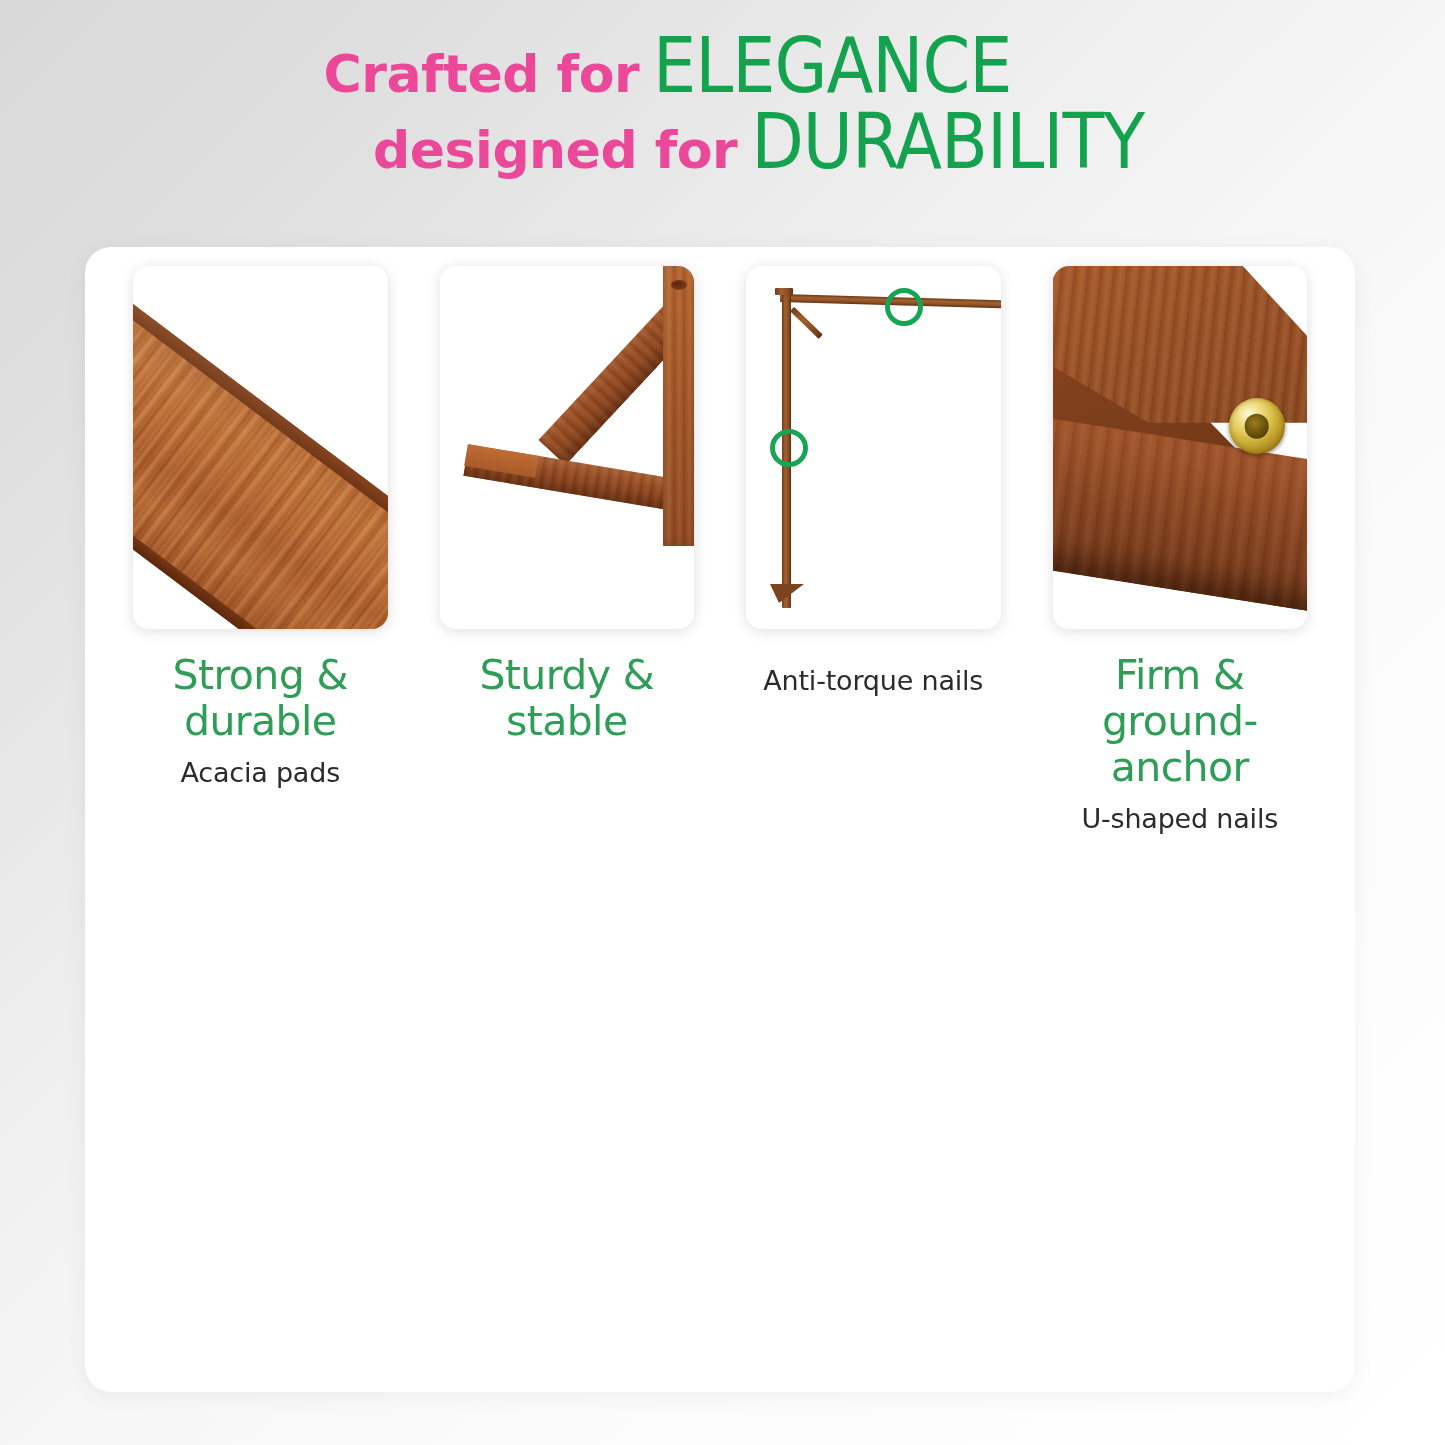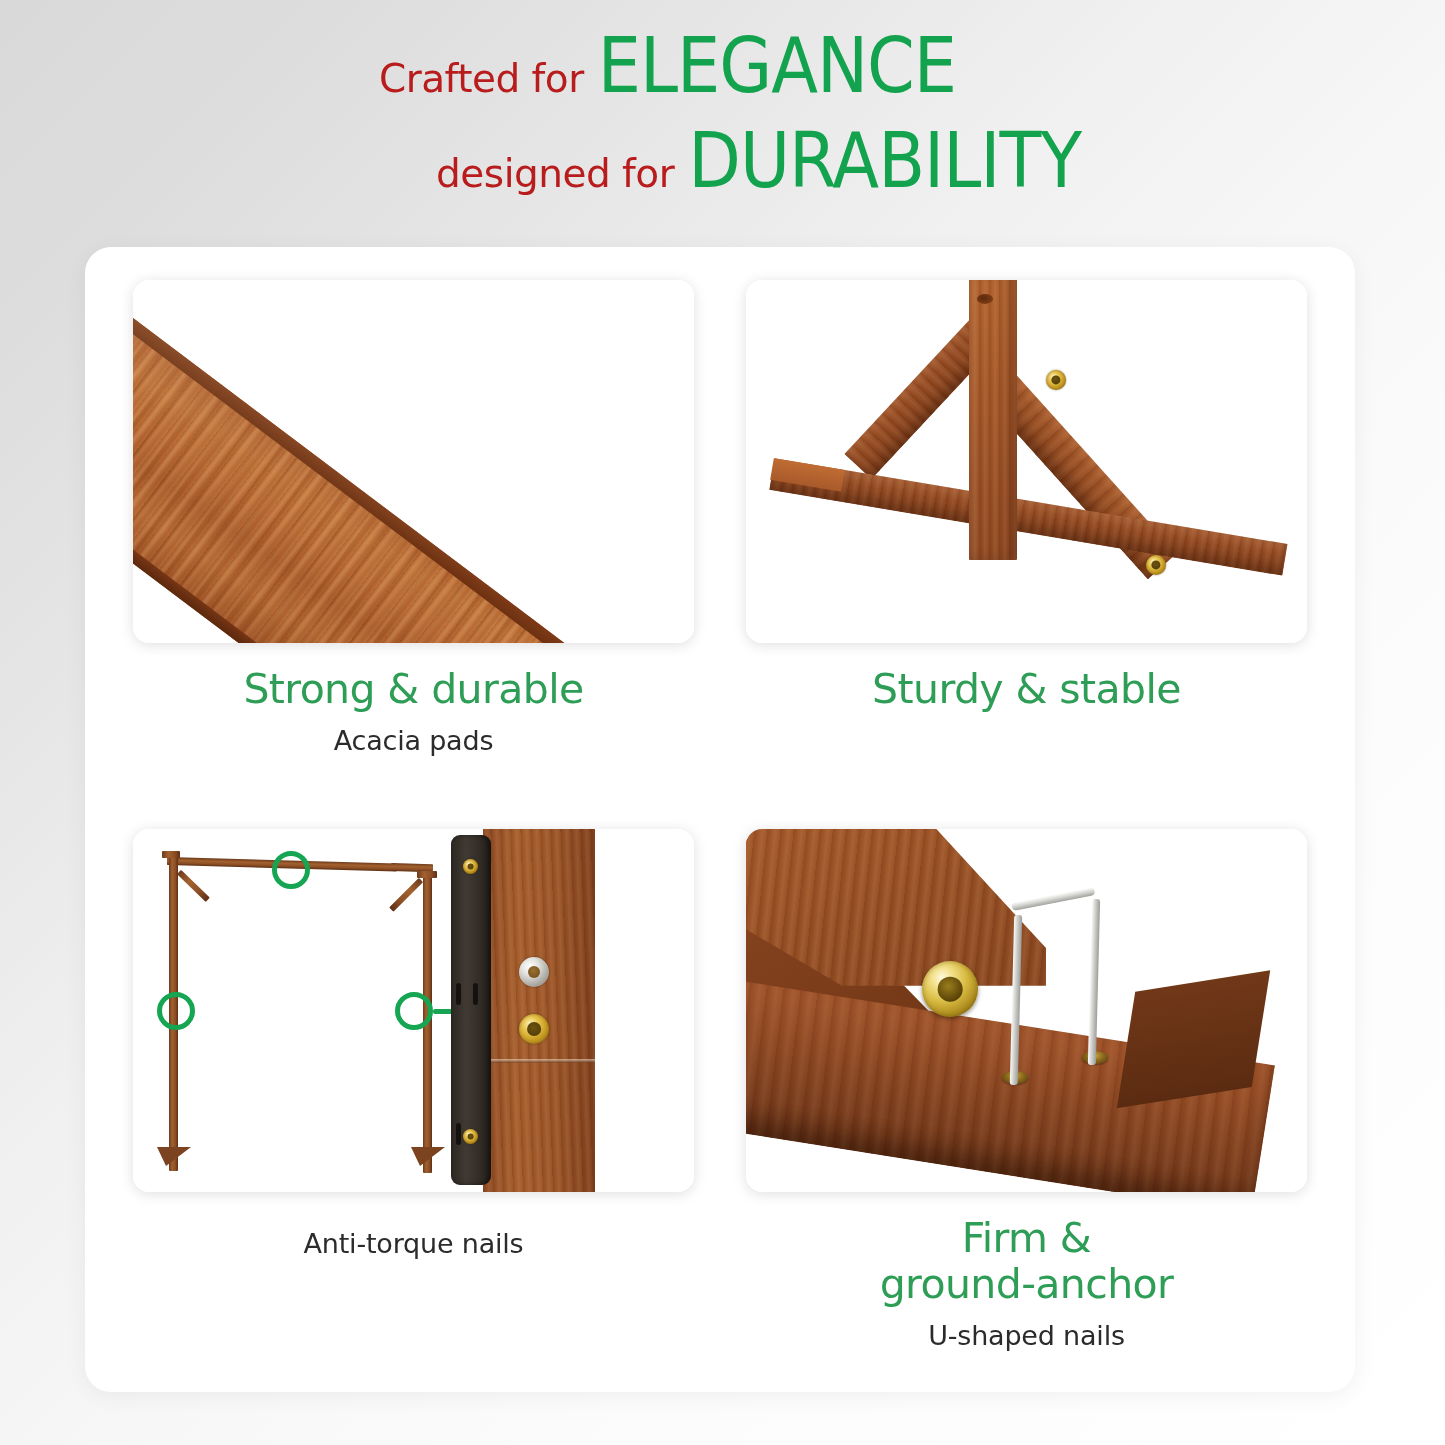--- a/index.html
+++ b/index.html
@@ -28,27 +28,27 @@
   .headline {
     position:absolute;
     left:0; top:28px;
     width:1445px;
     text-align:center;
     line-height:1.0;
     white-space:nowrap;
   }
   .hl-line { display:block; }
   .hl-line-1 { padding-right:110px; }
-  .hl-line-2 { margin-top:19px; padding-left:72px; }
+  .hl-line-2 { margin-top:0; padding-left:72px; }
 
   .hl-small {
     font-family:"DejaVu Sans", sans-serif;
-    font-size:39px;
-    font-weight:400;
-    color:#b91c1c;
+    font-size:52px;
+    font-weight:700;
+    color:#ec4899;
     letter-spacing:-0.5px;
     vertical-align:baseline;
   }
   .hl-big {
     font-family:"DejaVu Sans Condensed","DejaVu Sans", sans-serif;
     font-size:76px;
     font-weight:400;
     color:#13a34f;
     letter-spacing:-1px;
     vertical-align:baseline;
@@ -63,23 +63,23 @@
     background:#ffffff;
     border-radius:26px;
     box-shadow:0 4px 22px rgba(0,0,0,0.055);
   }
 
   .grid {
     position:absolute;
     left:0; top:0;
     width:100%; height:100%;
     display:grid;
-    grid-template-columns:1fr 1fr;
+    grid-template-columns:1fr 1fr 1fr 1fr;
     grid-template-rows:1fr 1fr;
-    padding:33px 48px 26px 48px;
+    padding:19px 48px 26px 48px;
     column-gap:52px;
     row-gap:12px;
   }
 
   .cell {
     display:flex;
     flex-direction:column;
     align-items:center;
   }
 

